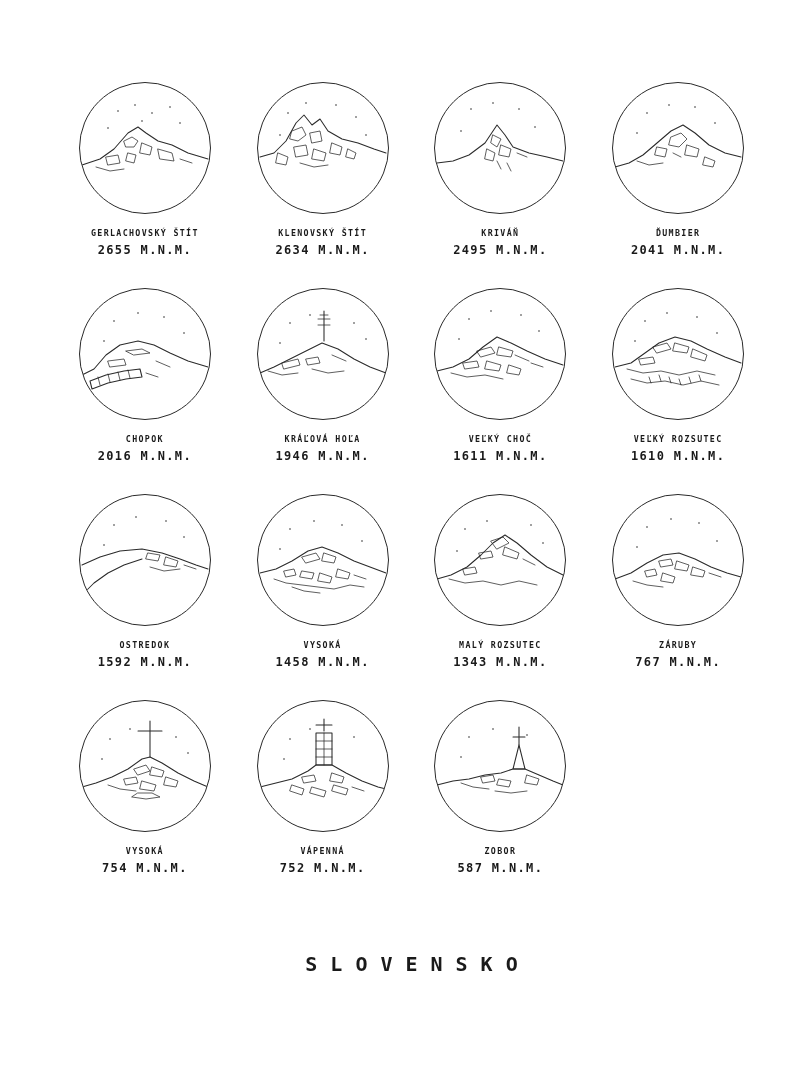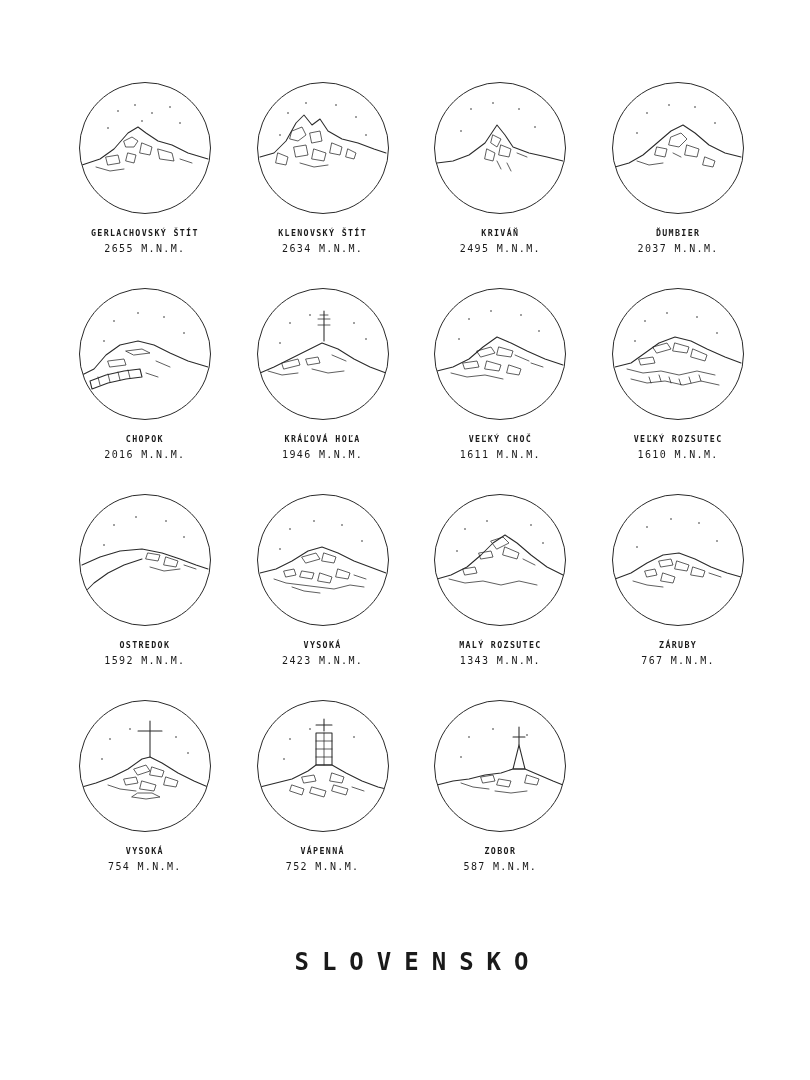--- a/index.html
+++ b/index.html
@@ -53,32 +53,32 @@
     text-align: center;
     line-height: 1.65;
   }
   .peak-name {
     font-size: 8.3px;
     letter-spacing: 1.35px;
     font-weight: 700;
     white-space: nowrap;
   }
   .peak-elev {
-    font-size: 10px;
+    font-size: 12px;
     letter-spacing: 1.35px;
-    font-weight: 400;
+    font-weight: 700;
     white-space: nowrap;
   }
   .footer {
     margin-top: auto;
     margin-bottom: 104px;
     text-align: center;
   }
   .footer-title {
-    font-size: 24px;
+    font-size: 20px;
     letter-spacing: 13px;
     font-weight: 700;
     text-indent: 13px;
   }
   .ln { fill: none; stroke: #2a2a2a; stroke-width: 1.05; stroke-linejoin: round; stroke-linecap: round; }
   .ln-t { fill: none; stroke: #2a2a2a; stroke-width: 0.75; stroke-linejoin: round; stroke-linecap: round; }
   .dot { fill: #2a2a2a; }
 </style>
 </head>
 <body>
@@ -174,21 +174,21 @@
           <path class="ln-t" d="M58 54 L68 50 L74 56 L66 64 L56 62 Z"></path>
           <path class="ln-t" d="M44 64 L54 66 L52 74 L42 72 Z"></path>
           <path class="ln-t" d="M74 62 L86 66 L84 74 L72 72 Z"></path>
           <path class="ln-t" d="M92 74 L102 78 L100 84 L90 82 Z"></path>
           <path class="ln-t" d="M24 78 L36 82 L50 80"></path>
           <path class="ln-t" d="M60 70 L68 74"></path>
         </svg>
       </div>
       <div class="caption">
         <div class="peak-name">ĎUMBIER</div>
-        <div class="peak-elev">2037 M.N.M.</div>
+        <div class="peak-elev">2041 M.N.M.</div>
       </div>
     </div>
 
     <div class="cell">
       <div class="medallion">
         <svg viewBox="0 0 130 130">
           <circle class="dot" cx="34" cy="32" r="0.8"></circle>
             <circle class="dot" cx="58" cy="24" r="0.8"></circle>
           <circle class="dot" cx="84" cy="28" r="0.8"></circle>
             <circle class="dot" cx="104" cy="44" r="0.8"></circle>
@@ -321,21 +321,21 @@
           <path class="ln-t" d="M44 76 L56 78 L54 84 L42 82 Z"></path>
           <path class="ln-t" d="M62 78 L74 82 L72 88 L60 86 Z"></path>
           <path class="ln-t" d="M80 74 L92 78 L90 84 L78 82 Z"></path>
           <path class="ln-t" d="M96 80 L108 84"></path>
           <path class="ln-t" d="M16 84 L28 88 L44 90 L60 92 L76 94 L92 90 L106 92"></path>
           <path class="ln-t" d="M34 92 L46 96 L62 98"></path>
         </svg>
       </div>
       <div class="caption">
         <div class="peak-name">VYSOKÁ</div>
-        <div class="peak-elev">2423 M.N.M.</div>
+        <div class="peak-elev">1458 M.N.M.</div>
       </div>
     </div>
 
     <div class="cell">
       <div class="medallion">
         <svg viewBox="0 0 130 130">
           <circle class="dot" cx="30" cy="34" r="0.8"></circle>
             <circle class="dot" cx="52" cy="26" r="0.8"></circle>
           <circle class="dot" cx="96" cy="30" r="0.8"></circle>
             <circle class="dot" cx="108" cy="48" r="0.8"></circle>

